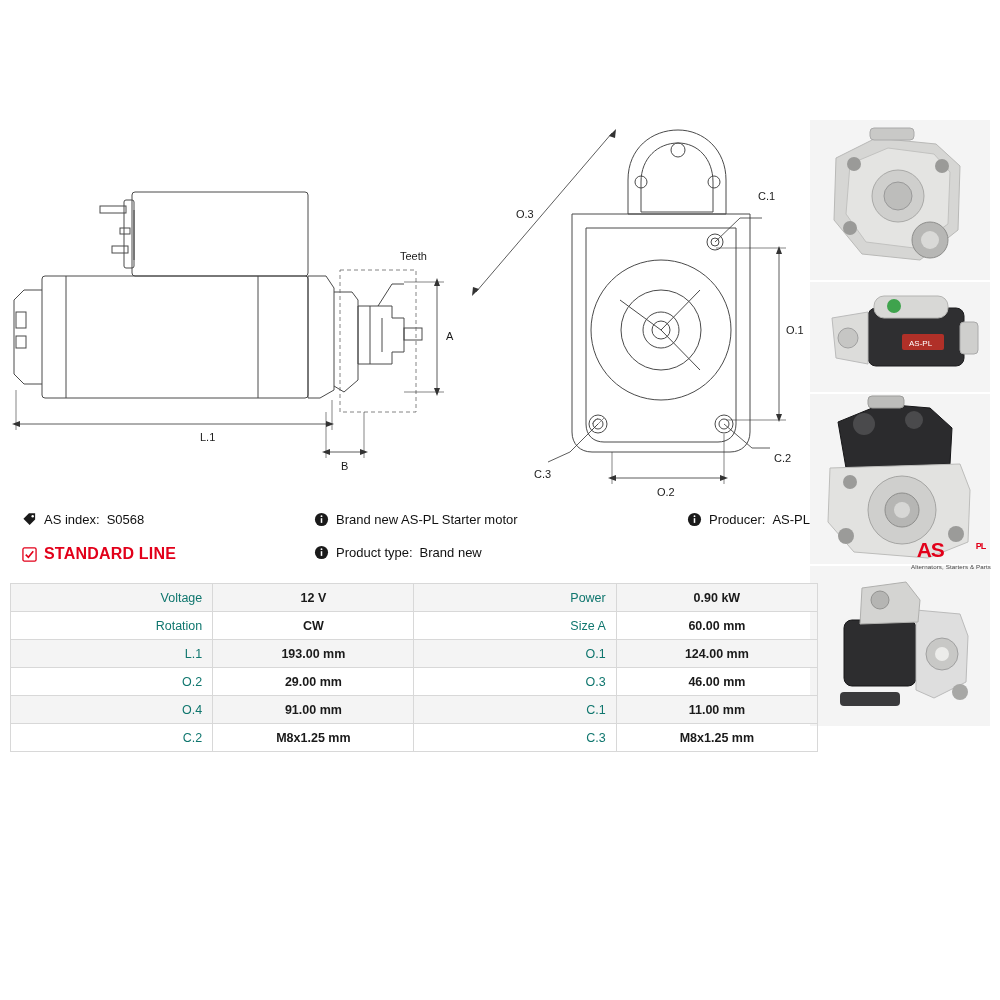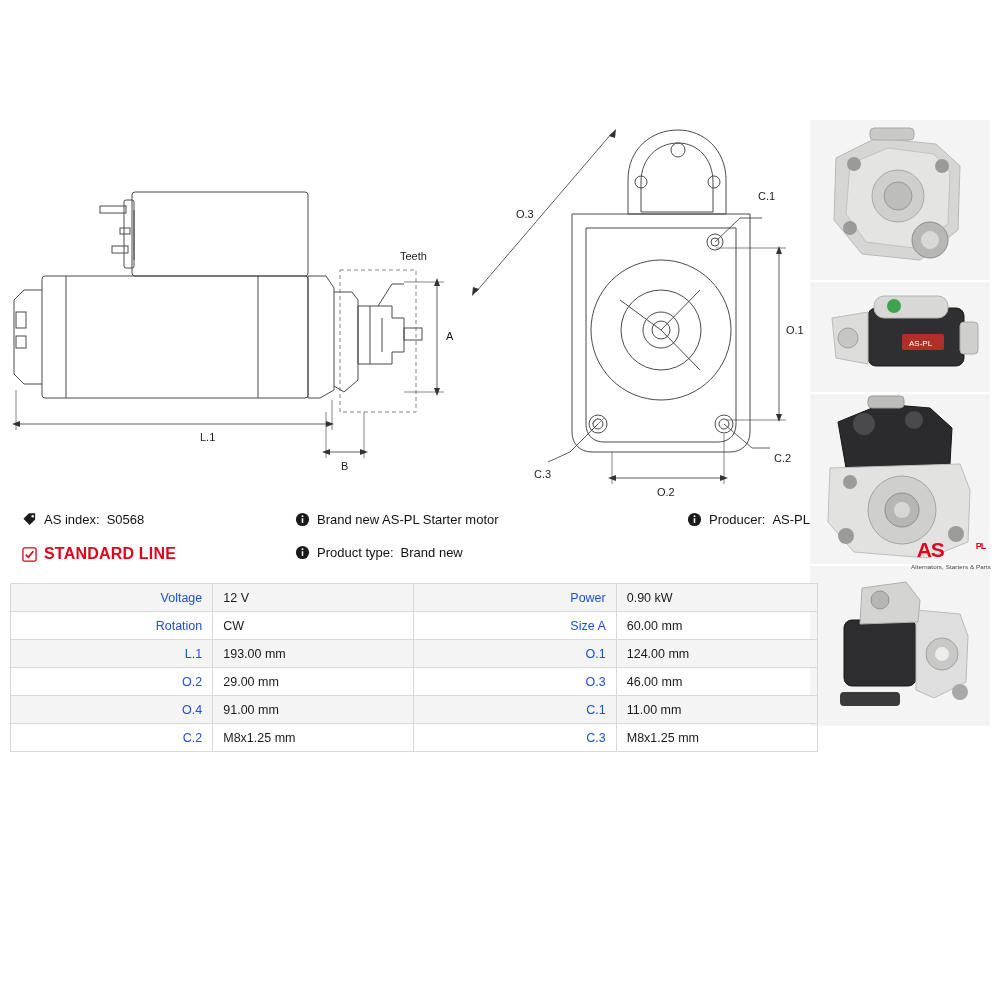--- a/index.html
+++ b/index.html
@@ -45,21 +45,21 @@
   .inforow {
     position: absolute;
     left: 10px; width: 800px;
     font-size: 13px;
     color: #111;
   }
   .inforow.r1 { top: 512px; }
   .inforow.r2 { top: 545px; }
   .cell { position: absolute; display: flex; align-items: center; gap: 7px; white-space: nowrap; text-align: right; }
   .c-left  { left: 12px; }
-  .c-mid   { left: 285px; }
+  .c-mid   { left: 304px; }
   .c-right { right: 0; }
   .bold { font-weight: normal; }
   .std { color: #e2001a; font-weight: bold; font-size: 16px; letter-spacing: .2px; }
 
   .ico { display: inline-block; width: 15px; height: 15px; flex: 0 0 15px; }
   .ico svg { display:block; }
 
   
   .logo {
     position: absolute;
@@ -97,22 +97,22 @@
     border-collapse: collapse;
     font-size: 12.5px;
     color: #1a1a1a;
   }
   table.specs td {
     border: 1px solid #d8d8d8;
     height: 28px;
     padding: 3px 10px;
     vertical-align: middle;
   }
-  td.lbl { text-align: right; color: #1d4ed8; width: 197px; }
-  td.val { text-align: left; font-weight: normal; width: 196px; }
+  td.lbl { text-align: right; color: #0f766e; width: 197px; }
+  td.val { text-align: center; font-weight: bold; width: 196px; }
   tr.shade td { background: #f4f4f4; }
   td.empty { border: 1px solid #d8d8d8; background: #fff; }
   .two-line { line-height: 14px; }
 </style>
 </head>
 <body>
 
 <div id="page">
 
   <div class="drawings">

